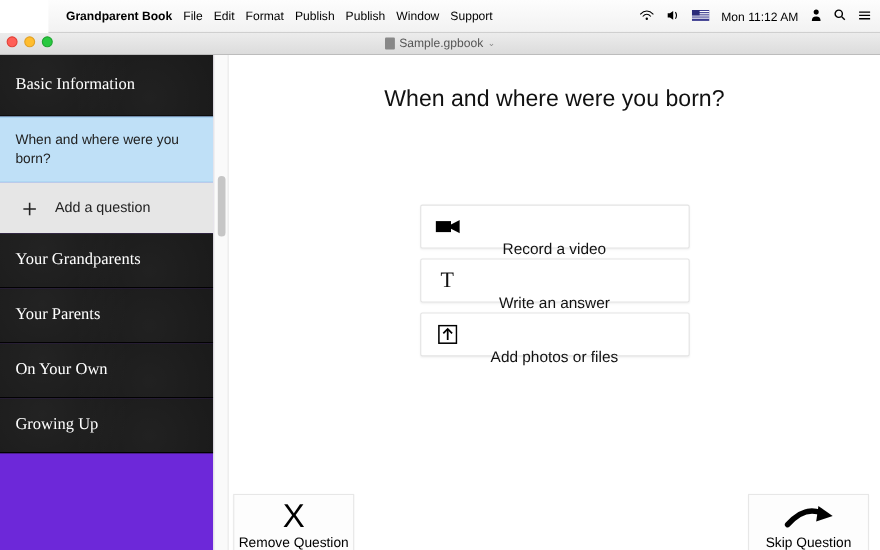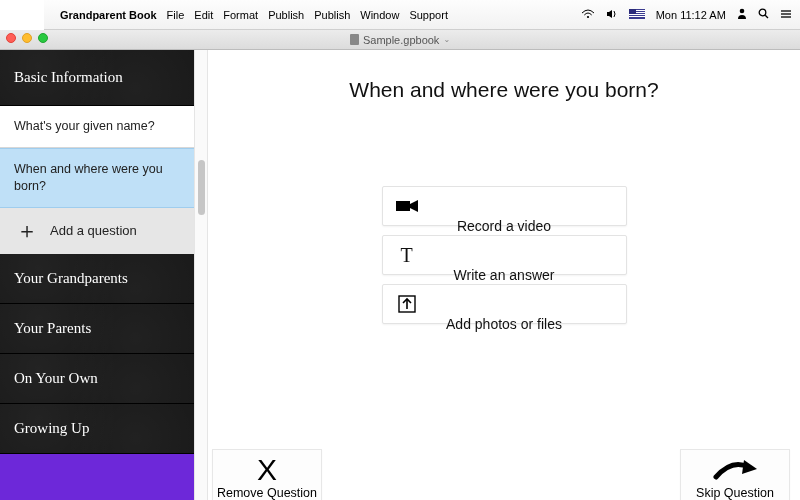--- a/index.html
+++ b/index.html
@@ -117,21 +117,20 @@
     <span class="docicon"></span>
     <span>Sample.gpbook</span>
     <span style="font-size:8px;color:#888;">⌄</span>
   </div>
 </div>
 
 <div class="body">
 
   <div class="sidebar">
     <div class="sec-hdr tall">Basic Information</div>
-    <div class="qitem">What's your given name?</div>
     <div class="qitem selected">When and where were you born?</div>
     <div class="addq">
       <span class="plus">＋</span>
       <span>Add a question</span>
     </div>
     <div class="sec-hdr">Your Grandparents</div>
     <div class="sec-hdr">Your Parents</div>
     <div class="sec-hdr">On Your Own</div>
     <div class="sec-hdr">Growing Up</div>
   </div>

